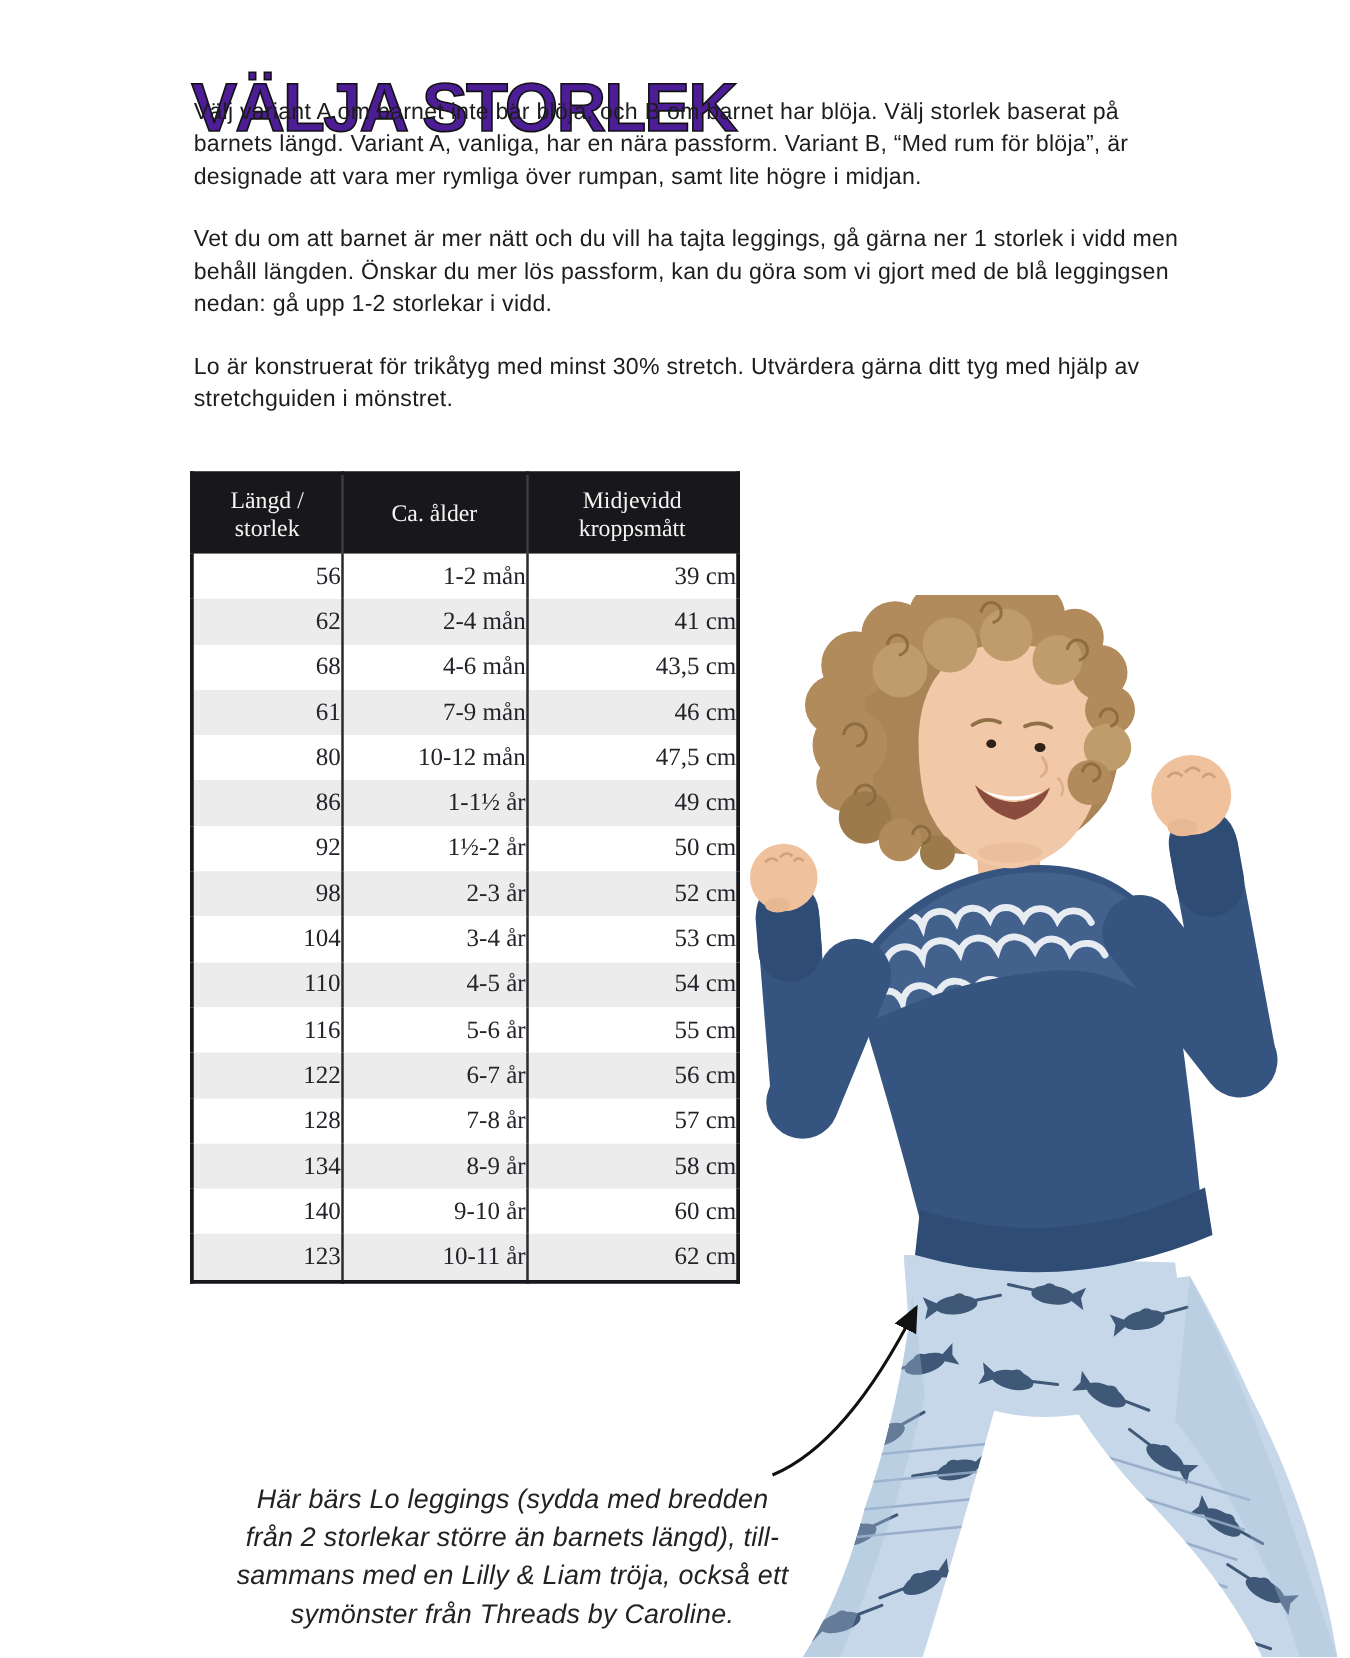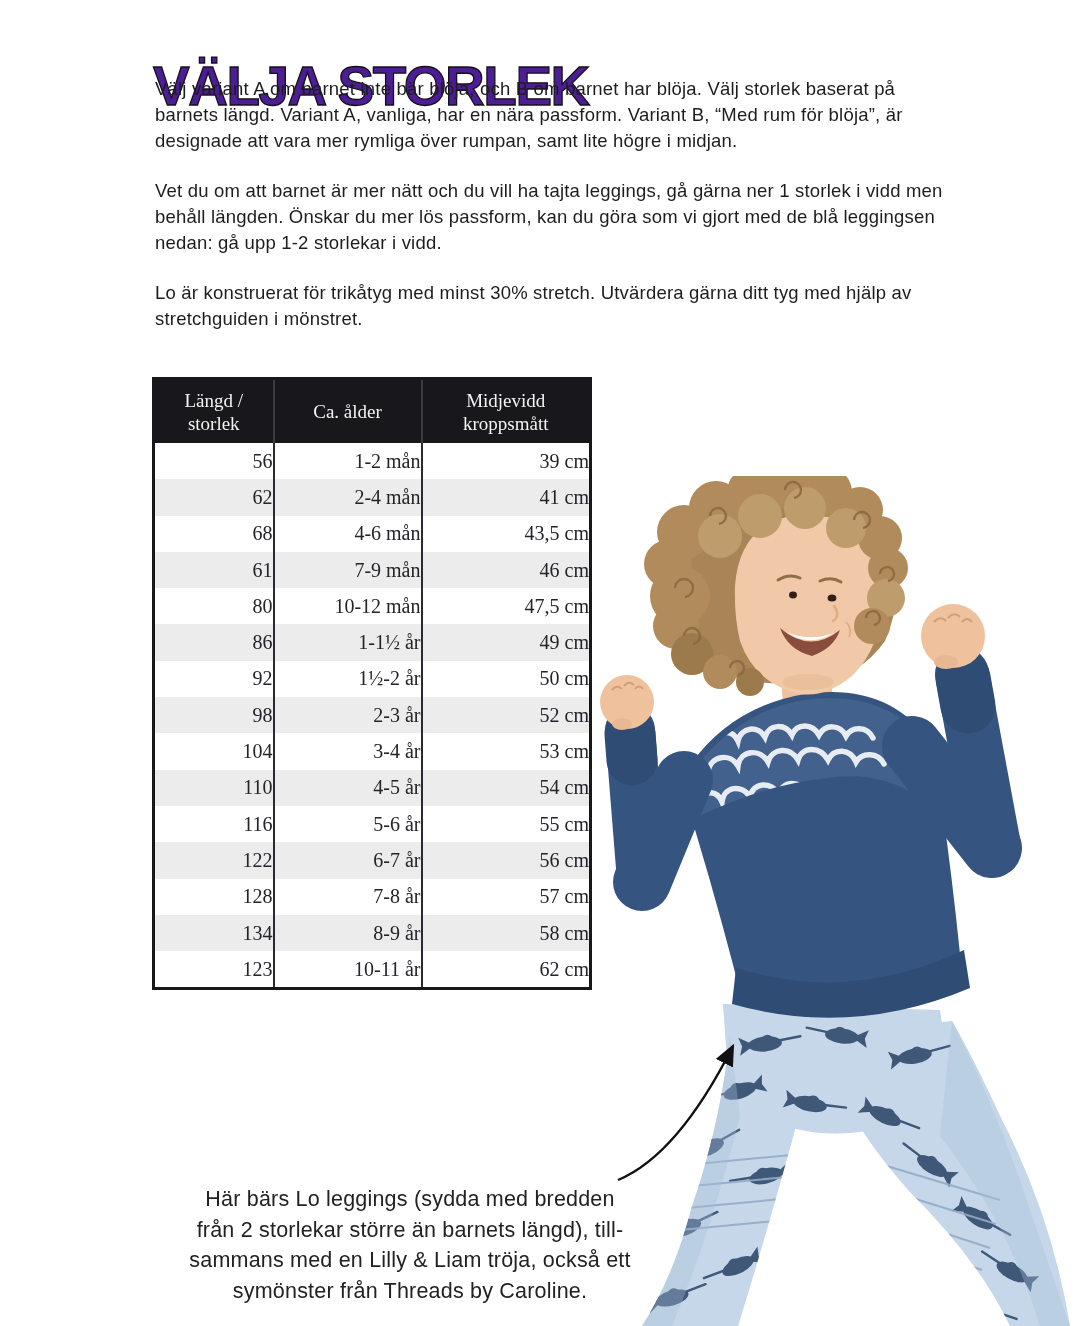--- a/index.html
+++ b/index.html
@@ -41,21 +41,21 @@
     height:36.3px;padding:0;text-align:right;vertical-align:middle;
     font-size:20px;color:#23232a;
     border-left:2px solid #2a2a31;
   }
   .size-table td:first-child{border-left:none;}
   .size-table tbody tr:nth-child(even){background:#ececec;}
   .size-table tbody tr:nth-child(odd){background:#ffffff;}
   
   .photo-caption{
     position:absolute;left:150px;top:1184px;width:520px;
-    font-size:21.5px;line-height:30.5px;
+    font-size:21.5px;line-height:30.5px;font-style:italic;
     text-align:center;color:#222225;letter-spacing:.2px;
   }
   
   .photo-wrap{position:absolute;left:580px;top:476px;width:500px;height:850px;}
 </style>
 </head>
 <body>
 
 <h1 class="page-title">VÄLJA STORLEK</h1>
 
@@ -141,20 +141,25 @@
       </tr>
       <tr>
         <td>128</td>
         <td>7-8 år</td>
         <td>57 cm</td>
       </tr>
       <tr>
         <td>134</td>
         <td>8-9 år</td>
         <td>58 cm</td>
+      </tr>
+      <tr>
+        <td>140</td>
+        <td>9-10 år</td>
+        <td>60 cm</td>
       </tr>
       <tr>
         <td>123</td>
         <td>10-11 år</td>
         <td>62 cm</td>
       </tr>
     </tbody>
 </table>
 
 <div class="photo-wrap">

